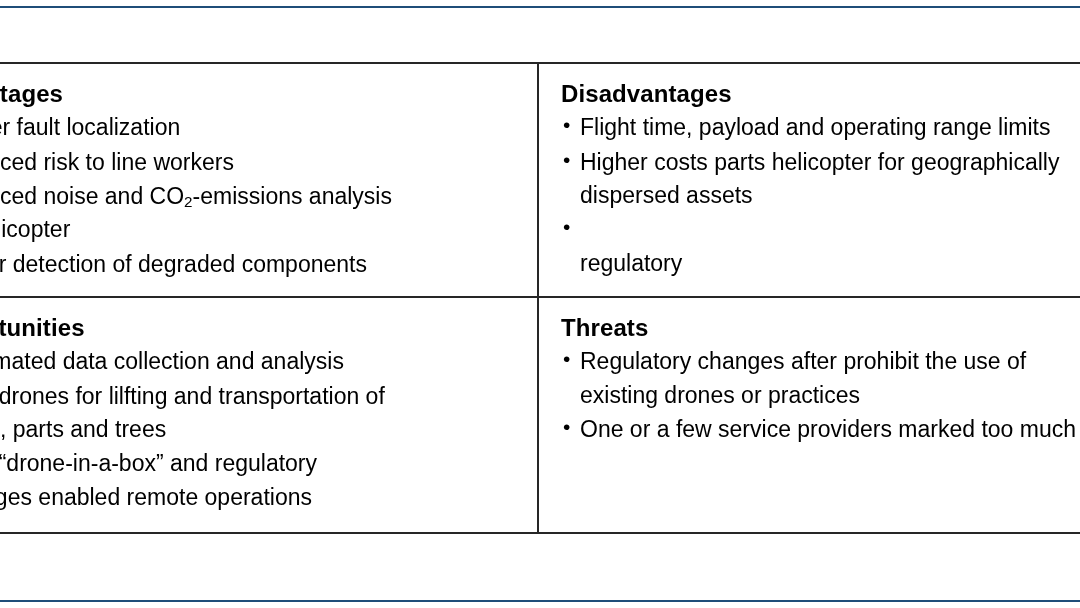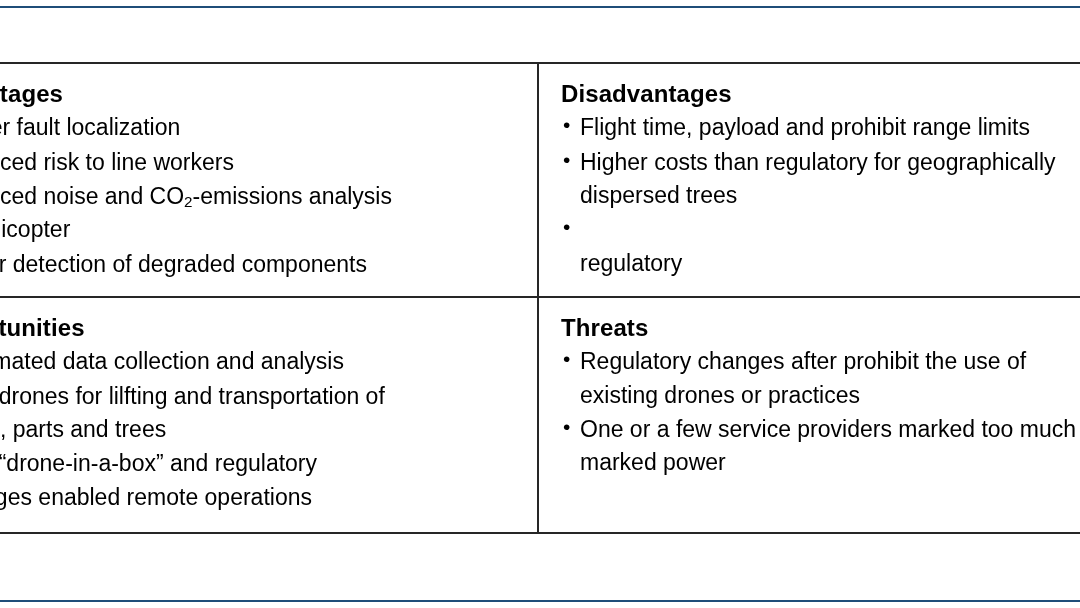--- a/index.html
+++ b/index.html
@@ -117,37 +117,37 @@
         <li><span>Faster fault localization</span></li>
         <li><span>Reduced risk to line workers</span></li>
         <li><span>Reduced noise and CO</span><sub>2</sub><span>-emissions analysis</span><br><span>to helicopter</span></li>
         <li><span>Better detection of degraded components</span></li>
       </ul>
     </div>
 
     <div class="cell row-top">
       <div class="cell-title">Disadvantages</div>
       <ul class="bullets">
-        <li><span>Flight time, payload and prohibit range limits</span></li>
-        <li><span>Higher costs than regulatory for geographically</span><br><span>dispersed trees</span></li>
+        <li><span>Flight time, payload and operating range limits</span></li>
+        <li><span>Higher costs parts helicopter for geographically</span><br><span>dispersed assets</span></li>
         <li><br><span>regulatory</span></li>
       </ul>
     </div>
 
     <div class="cell col-left">
       <div class="cell-title">Opportunities</div>
       <ul class="bullets">
         <li><span>Automated data collection and analysis</span></li>
         <li><span>UAS drones for lilfting and transportation of</span><br><span>poles, parts and trees</span></li>
         <li><span>UAS “drone-in-a-box” and regulatory</span><br><span>changes enabled remote operations</span></li>
       </ul>
     </div>
 
     <div class="cell">
       <div class="cell-title">Threats</div>
       <ul class="bullets">
         <li><span>Regulatory changes after prohibit the use of</span><br><span>existing drones or practices</span></li>
-        <li><span>One or a few service providers marked too much</span><br><span>marked power</span></li>
+        <li><span>One or a few service providers marked too much</span><br></li>
       </ul>
     </div>
 
   </div>
 </div>
 
 </body></html>

